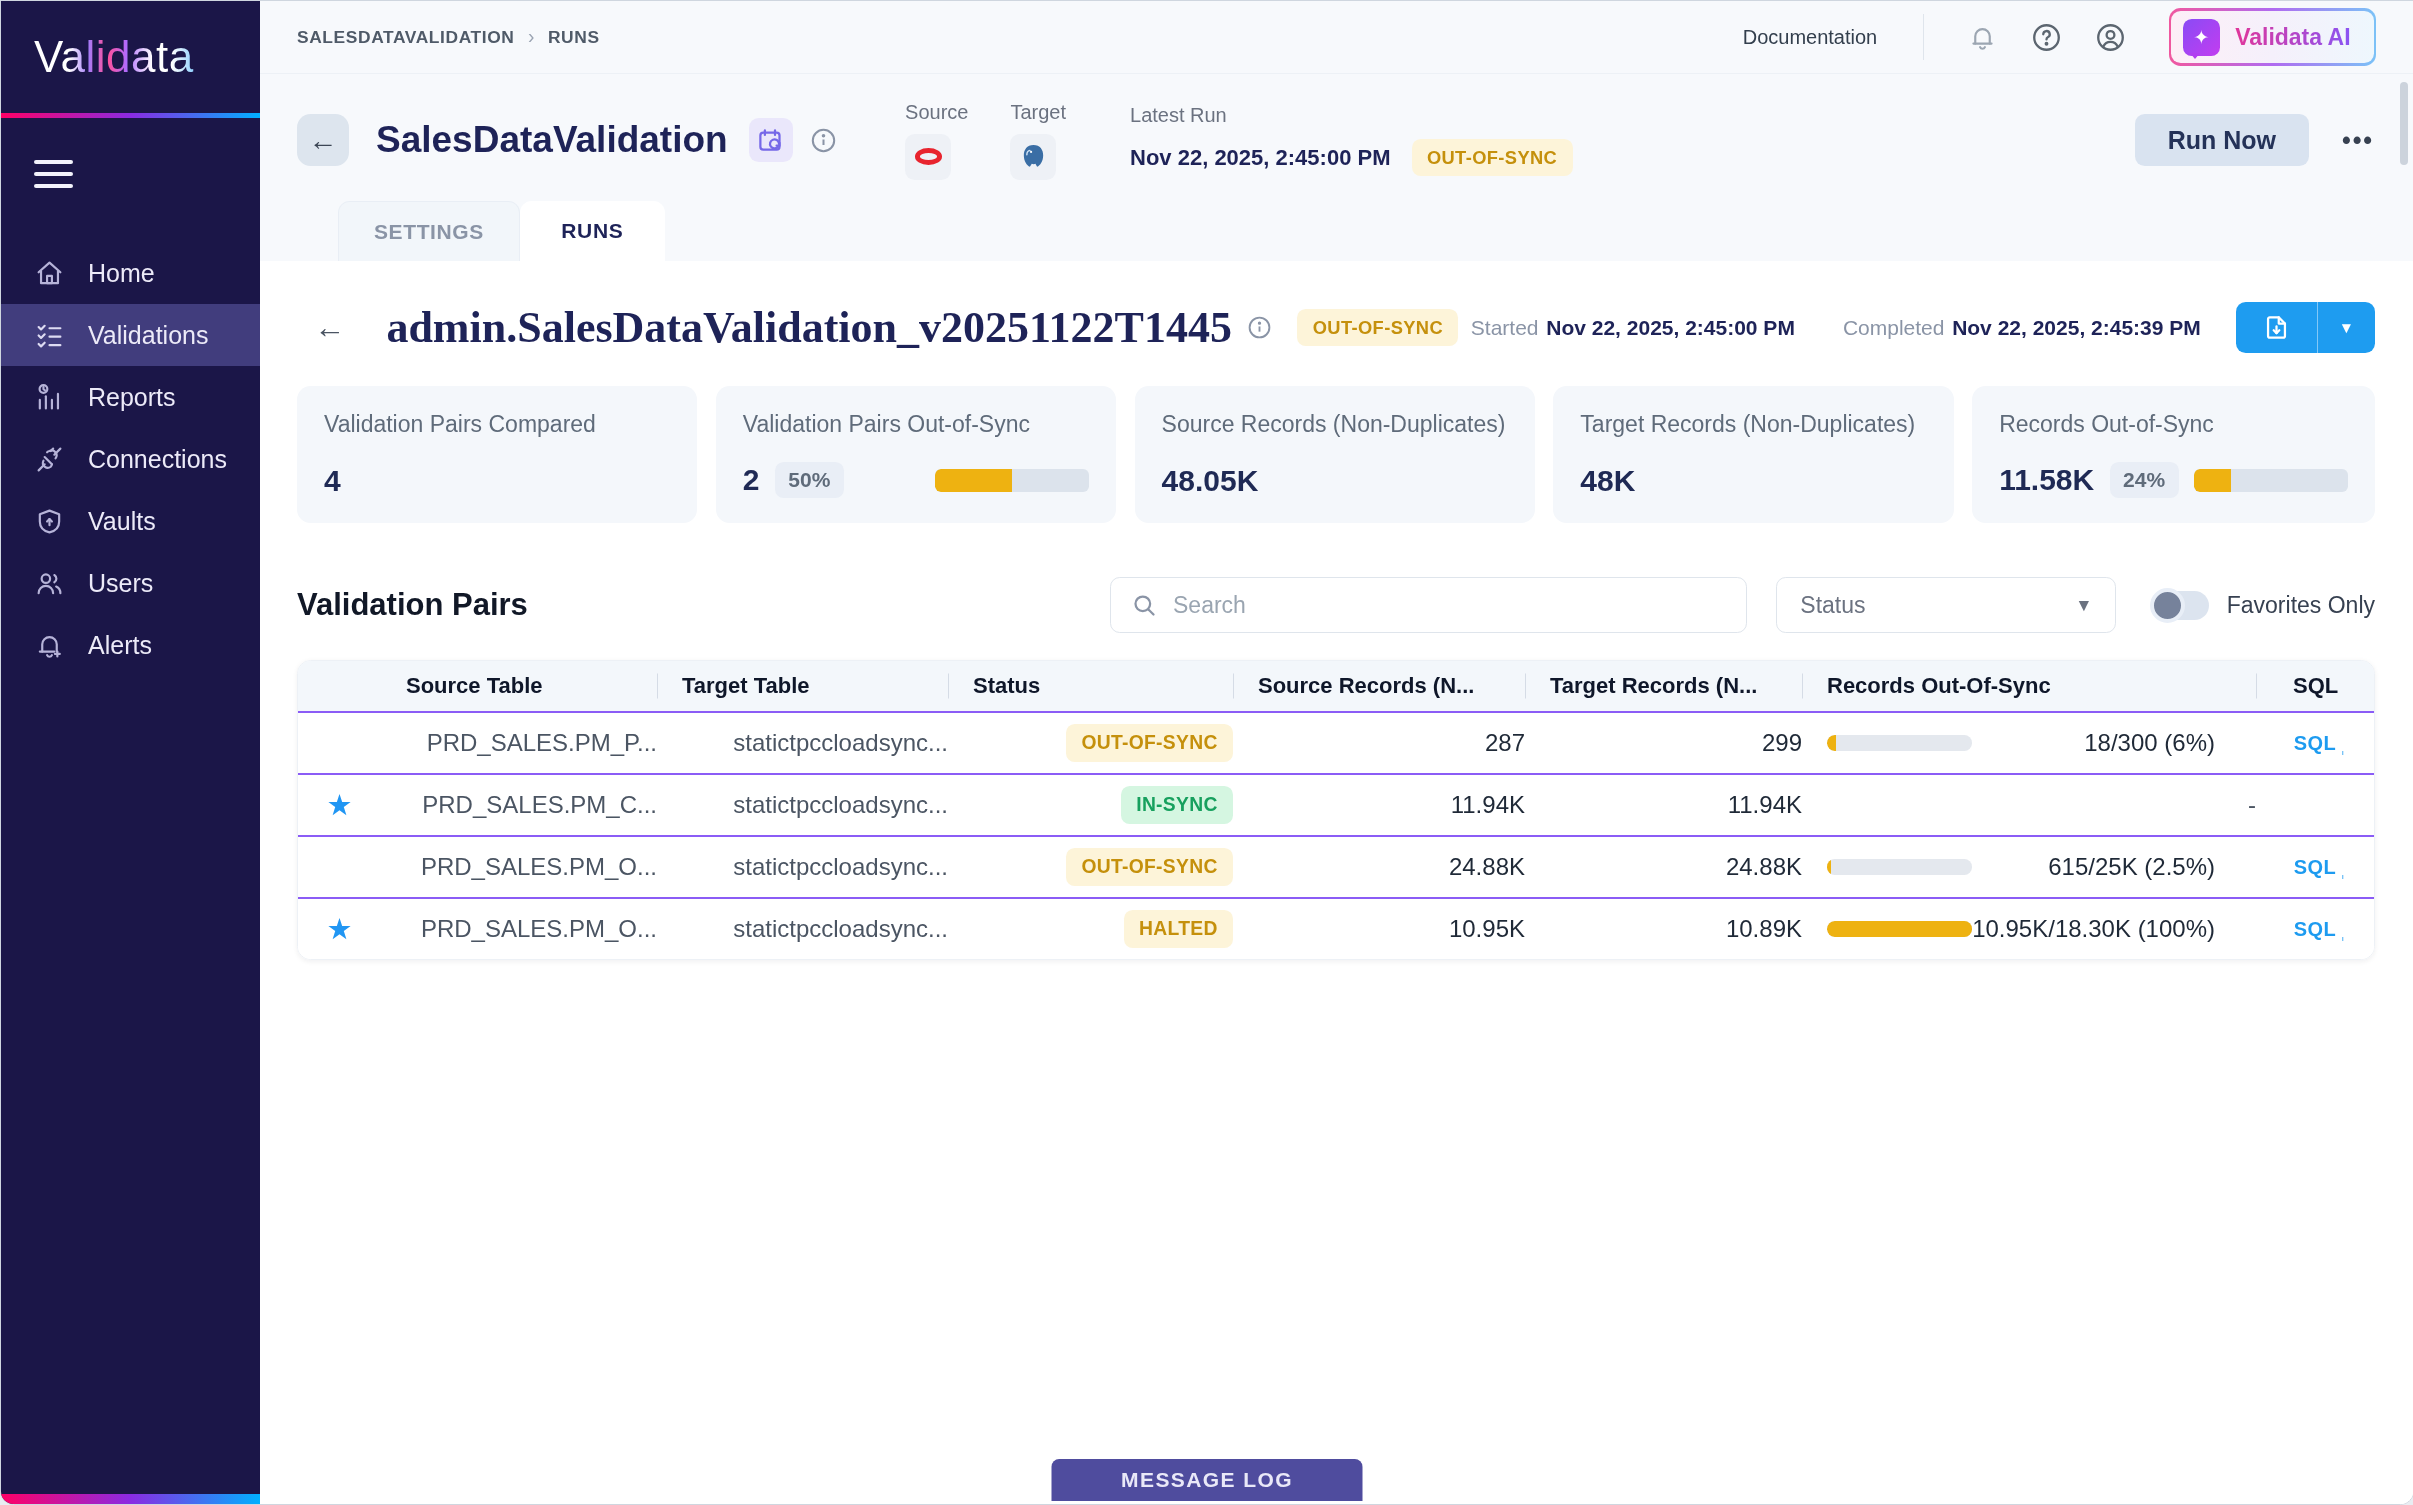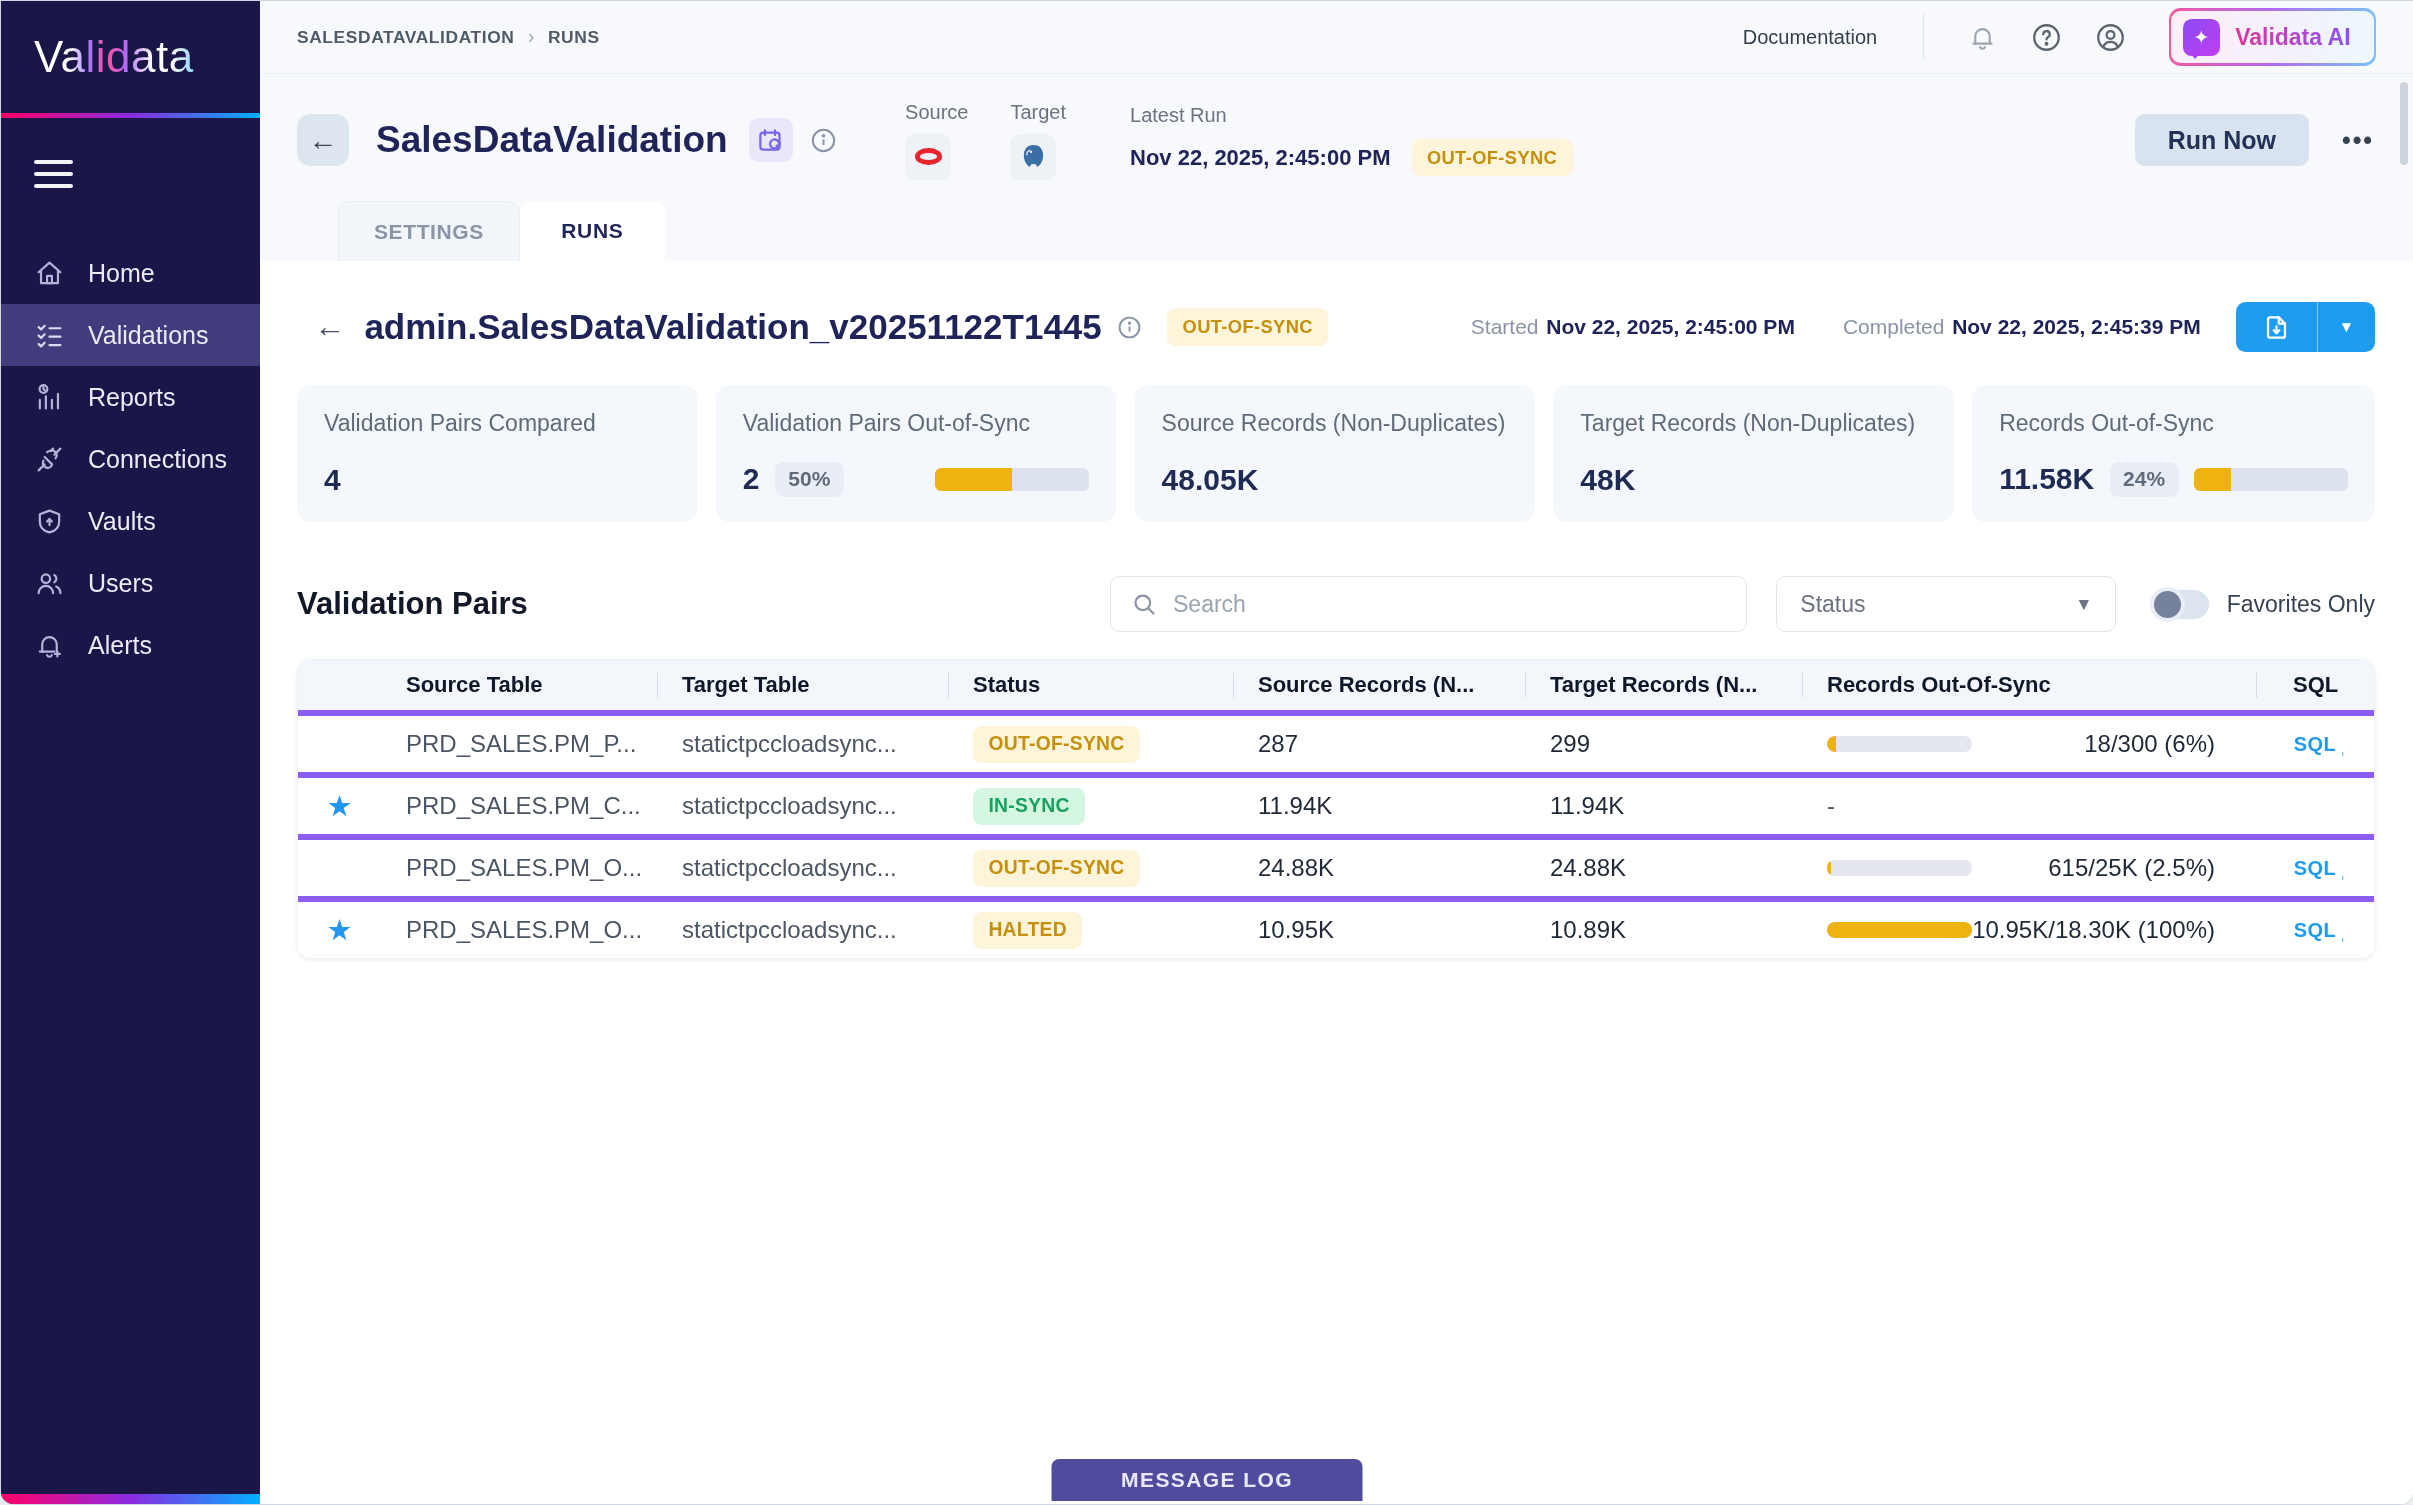--- a/index.html
+++ b/index.html
@@ -77,21 +77,21 @@
   .tab { min-width:145px; padding:0 35px; display:flex; align-items:center; justify-content:center;
     font-size:21px; letter-spacing:0.6px; border-radius:11.6px 11.6px 0 0; cursor:pointer; }
   .tab.inactive { background:#f2f6fa; border:1px solid #e9eef5; border-bottom:none; color:#8a94a6; font-weight:600; }
   .tab.active { background:#ffffff; color:#1e2358; font-weight:700; }
 
   
   .content { flex:1; background:#ffffff; padding:0 38px 0 37px; position:relative; }
 
   .run-head { display:flex; align-items:center; margin-top:41px; }
   .run-back { font-size:31px; color:#4b5563; cursor:pointer; margin-left:17.4px; }
-  .run-title { font-size:35px; font-weight:700; color:#1e2358; margin-left:19px; }
+  .run-title { font-size:44px; font-weight:700; color:#1e2358; margin-left:41px;font-family:Liberation Serif, serif; }
   .run-head .info-icon { margin-left:15.4px; }
   .run-head .badge-warn { margin-left:25px; }
   .times { margin-left:auto; display:flex; align-items:center; gap:48px; }
   .time-pair { font-size:21px; color:#8a94a6; }
   .time-pair b { color:#1e2358; font-weight:700; font-size:21px; margin-left:7.7px; }
   .export-btn { margin-left:35px; display:flex; border-radius:9.7px; overflow:hidden; cursor:pointer; }
   .export-main { background:#1e9cf0; padding:11.6px 27px; display:flex; align-items:center; }
   .export-caret { background:#1e9cf0; border-left:1.4px solid rgba(255,255,255,0.45); padding:11.6px 21px;
     color:#ffffff; font-size:15.4px; display:flex; align-items:center; }
   .export-main svg { stroke:#ffffff; fill:none; stroke-width:2; stroke-linecap:round; stroke-linejoin:round; }
@@ -125,21 +125,21 @@
   .fav-label { font-size:23px; color:#374151; }
 
   
   .table { margin-top:27px; border:1px solid #edf1f6; border-radius:13.5px; overflow:hidden;
     box-shadow:0 1.9px 5.8px rgba(16,24,40,0.06); }
   .t-grid { display:grid; grid-template-columns:83px 276px 291px 285px 292px 277px 454px 1fr; align-items:center; }
   .t-head { background:#f3f7fb; height:50px; }
   .th { font-size:22px; font-weight:600; color:#0f172a; padding-left:25px; position:relative; }
   .th.div::before { content:""; position:absolute; left:0; top:50%; transform:translateY(-50%);
     width:1.4px; height:25px; background:#d5dce6; }
-  .t-row { background:#ffffff; height:62px; border-top:6px solid #8b5cf6; }
+  .t-row { background:#ffffff; height:62px; border-top:2px solid #8b5cf6;text-align:right; }
   .td { font-size:24px; color:#4b5563; padding-left:25px; white-space:nowrap; overflow:hidden; }
   .td.num { color:#1f2937; }
   .star-cell { display:flex; justify-content:center; padding-left:0; }
   .star { color:#2196f3; font-size:29px; }
   .tbadge { display:inline-block; font-size:19.3px; font-weight:700; letter-spacing:0.3px; padding:7.7px 15.4px; border-radius:8.7px; }
   .tbadge.warn { background:#fdf4d9; color:#c5900c; }
   .tbadge.ok { background:#d5f6e1; color:#17a05e; }
   .oos-cell { display:flex; align-items:center; padding-right:41px; }
   .oos-bar { width:145px; height:15.4px; border-radius:7.7px; background:#e4e8ee; overflow:hidden; flex:none; }
   .oos-fill { height:100%; background:#eeb211; border-radius:7.7px 0 0 7.7px; }

